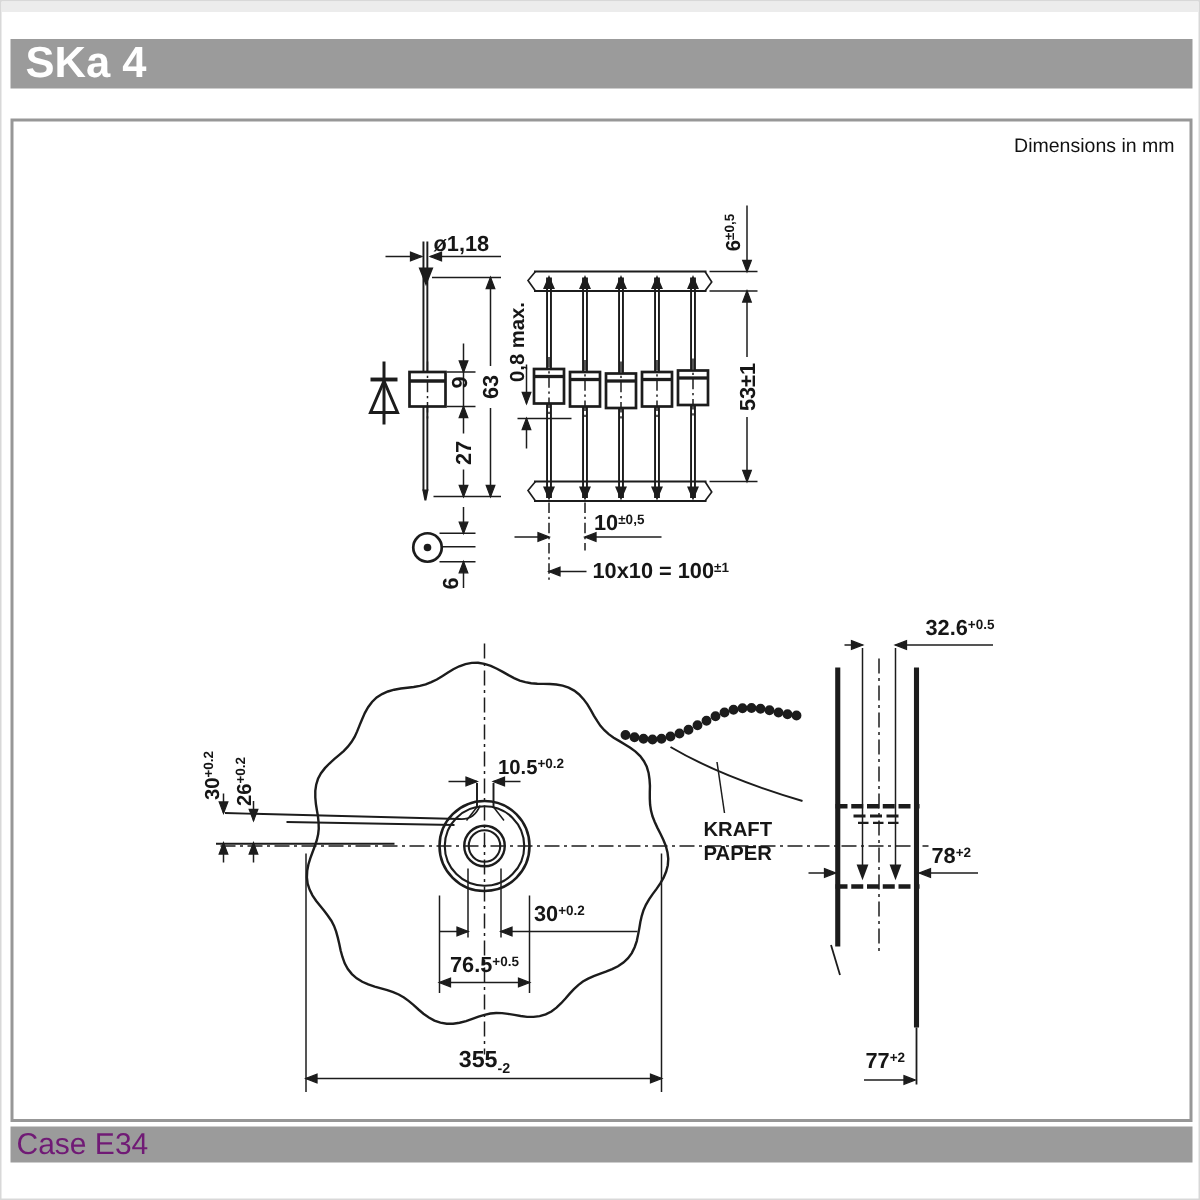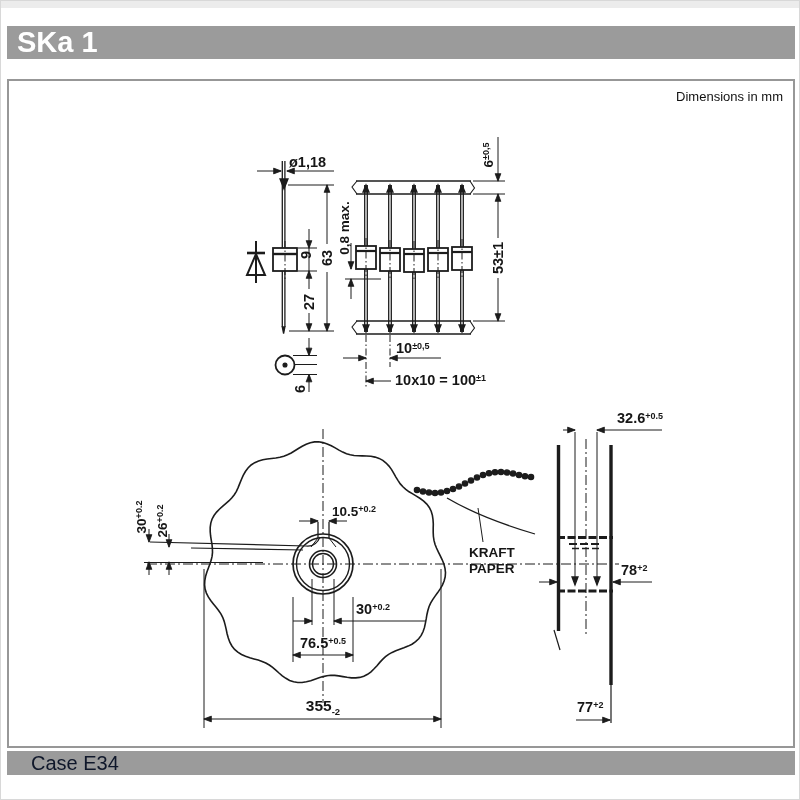--- a/index.html
+++ b/index.html
@@ -5,35 +5,35 @@
   html,body{margin:0;padding:0;background:#fff;}
   .page{position:relative;width:800px;height:800px;background:#fff;overflow:hidden;
         font-family:"Liberation Sans",sans-serif;border:1px solid #d8d8d8;box-sizing:border-box;}
   .edge-strip{position:absolute;left:0;top:0;width:800px;height:7px;background:#ececec;}
   .header-bar{position:absolute;left:6px;top:25px;width:788px;height:33px;background:var(--bar-bg,#9b9b9b);
         color:#fff;font-size:29px;font-weight:bold;line-height:33px;padding-left:10px;box-sizing:border-box;}
   .content-box{position:absolute;left:6px;top:78px;width:788px;height:669px;border:2px solid #979797;
         box-sizing:border-box;background:#fff;}
   .units{position:absolute;right:10px;top:8px;font-size:13px;color:#111;}
   .footer-bar{position:absolute;left:6px;top:750px;width:788px;height:24px;background:var(--bar-bg,#9b9b9b);
-        color:#0f172a;font-size:20px;line-height:24px;padding-left:24px;box-sizing:border-box;}
+        color:#701a75;font-size:20px;line-height:24px;padding-left:4px;box-sizing:border-box;}
   svg.draw{position:absolute;left:0;top:0;pointer-events:none;}
   svg.draw text{font-family:"Liberation Sans",sans-serif;font-weight:bold;fill:#161616;font-size:13.5px;}
   svg.draw .big{font-size:14.5px;}
   svg.draw .sup{font-size:9px;}
   svg.draw .sub{font-size:9.5px;}
   svg.draw line,svg.draw path,svg.draw circle,svg.draw rect,svg.draw polyline{stroke:#1c1c1c;}
 </style>
 </head>
 <body>
 
 <div class="page">
   <div class="edge-strip"></div>
   <div class="header-bar">
-    <span>SKa 1</span>
+    <span>SKa 4</span>
   </div>
   <div class="content-box">
     <div class="units">Dimensions in mm</div>
   </div>
 
   <svg class="draw" width="800" height="800" viewBox="0 0 800 800">
     <defs>
       <marker id="arr" viewBox="0 0 10 10" refX="9.2" refY="5" markerWidth="10" markerHeight="8" orient="auto-start-reverse">
         <path d="M0,1.4 L9.5,5 L0,8.6 z" fill="#1c1c1c" stroke="none"></path>
       </marker>

